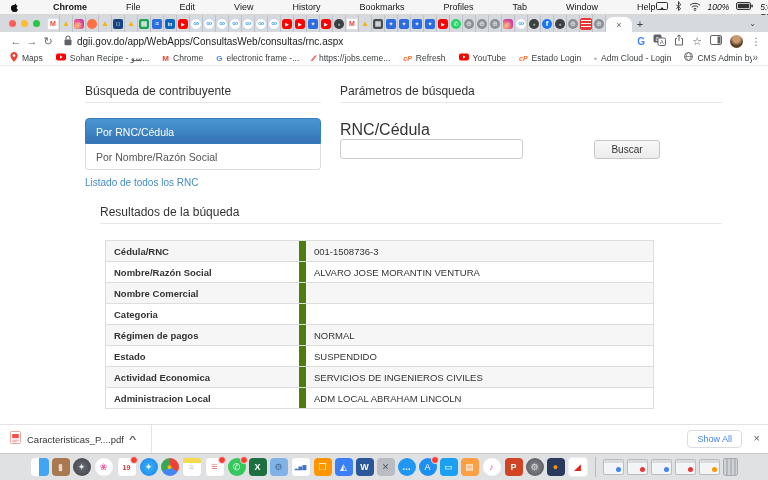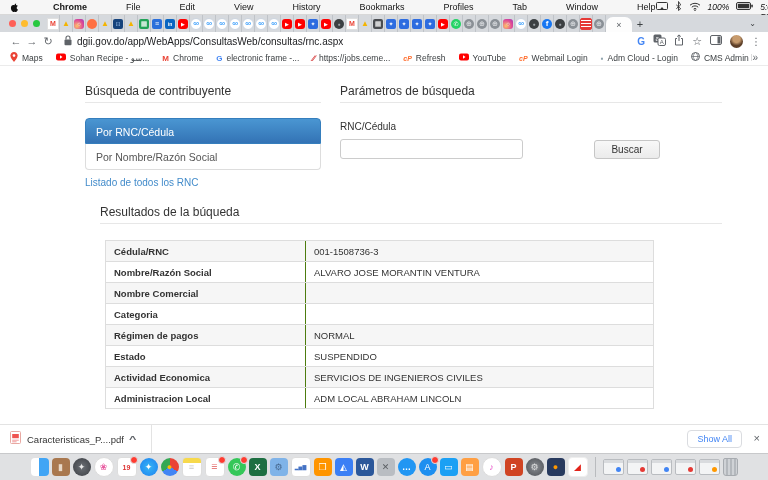--- a/index.html
+++ b/index.html
@@ -59,32 +59,32 @@
   .h-sec{position:absolute;font-size:12px;color:#333;}
   .hr{position:absolute;border-top:1px solid #e7e7e7;height:0;}
   .tab-list{position:absolute;left:85px;top:52px;width:236px;border-radius:4px;
     box-shadow:0 0 0 0 transparent;}
   .tl-item{height:26px;line-height:26px;padding-left:10px;font-size:10.5px;box-sizing:border-box;cursor:pointer;}
   .tl-item.active{background:linear-gradient(#4a96d2,#3373b5);color:#fff;
     border:1px solid #357ebd;border-radius:4px 4px 0 0;}
   .tl-item.plain{background:#fff;color:#555;border:1px solid #ddd;border-top:none;
     border-radius:0 0 4px 4px;}
   .link{position:absolute;left:85px;top:111px;font-size:10px;color:var(--link,#428bca);cursor:pointer;}
-  .fld-label{position:absolute;left:340px;top:55px;font-size:10px;color:#333;}
+  .fld-label{position:absolute;left:340px;top:55px;font-size:16px;color:#333;}
   .txt-input{position:absolute;left:340px;top:73px;width:183px;height:20px;border:1px solid #ccc;
     border-radius:3px;box-sizing:border-box;font-size:10px;padding:0 5px;color:#333;}
   .btn-buscar{position:absolute;left:594px;top:74px;width:66px;height:19px;
     background:linear-gradient(#f8f8f8,#ebebeb);border:1px solid #c6c6c6;border-radius:3px;
     font-size:10px;color:#333;font-family:inherit;cursor:pointer;}
   .res-table{position:absolute;left:105px;top:174px;width:549px;border:1px solid #ddd;
     border-bottom:none;box-sizing:border-box;}
   .trow{display:flex;height:20px;border-bottom:1px solid #ddd;font-size:9.5px;color:#333;
     align-items:center;background:#fff;}
   .trow.alt{background:#f6f6f6;}
-  .tcell-l{width:200px;padding-left:8px;font-weight:bold;border-right:1px solid #4d7c0f;
+  .tcell-l{width:200px;padding-left:8px;font-weight:bold;border-right:7px solid #4d7c0f;
     box-sizing:border-box;height:100%;display:flex;align-items:center;text-align:center;}
   .tcell-v{padding-left:8px;flex:1;}
 
   
   .shelf{position:absolute;top:424px;left:0;width:768px;height:29px;background:#fff;
     border-top:1px solid #e3e3e3;display:flex;align-items:center;box-sizing:border-box;}
   .dl-item{display:flex;align-items:center;gap:6px;padding:0 10px;cursor:pointer;}
   .dl-name{font-size:9.5px;color:#333;}
   .dl-caret{font-size:9px;color:#5f6368;font-weight:bold;transform:scaleX(1.4);}
   .shelf-sep{width:1px;height:28px;background:#e3e3e3;margin-left:6px;}
@@ -377,21 +377,21 @@
         </span>
         <span class="bm">
           <span><svg width="10" height="8">
               <rect width="10" height="7" y="0.5" rx="2" fill="#f00"></rect>
               <path d="M4 2.3 6.5 4 4 5.7z" fill="#fff"></path>
             </svg></span>
           <span>YouTube</span>
         </span>
         <span class="bm">
           <span><span style="color:#ff6c2c;font-weight:bold;font-style:italic;font-size:7px;">cP</span></span>
-          <span>Webmail Login</span>
+          <span>Estado Login</span>
         </span>
         <span class="bm">
           <span><span style="color:#90a4ae;font-size:8px;">▪</span></span>
           <span>Adm Cloud - Login</span>
         </span>
         <span class="bm">
           <span><svg width="9" height="9">
               <circle cx="4.5" cy="4.5" r="4" fill="none" stroke="#5f6368"></circle>
               <path d="M0.5 4.5h8M4.5 0.5c-3 2.7-3 5.3 0 8 3-2.7 3-5.3 0-8z" fill="none" stroke="#5f6368" stroke-width="0.7"></path>
             </svg></span>

